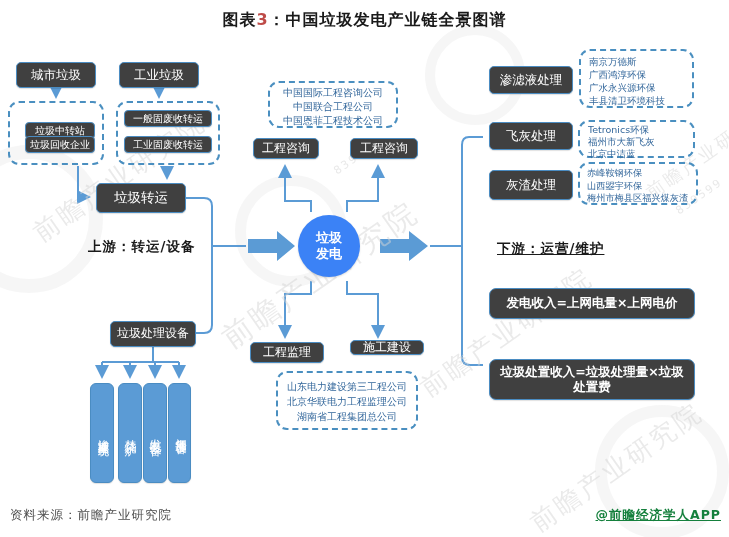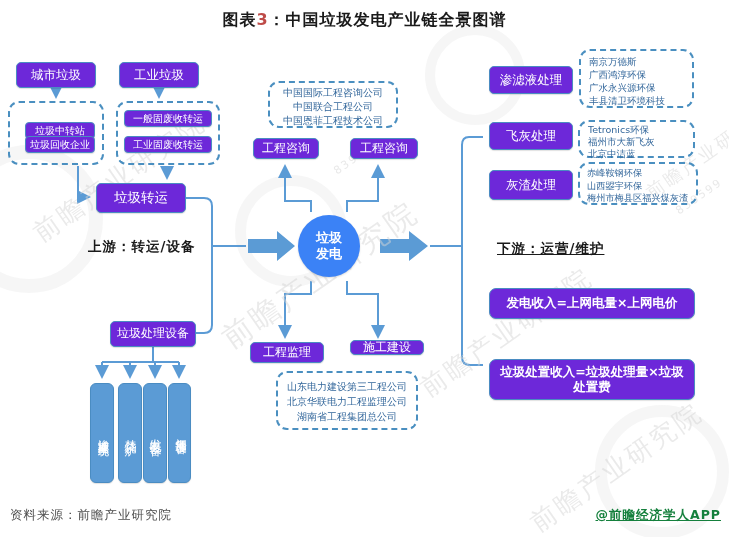--- a/index.html
+++ b/index.html
@@ -7,21 +7,21 @@
     position:relative;width:729px;height:537px;background:#fff;overflow:hidden;
     font-family:"DejaVu Sans","Liberation Sans",sans-serif;
   }
   .abs{position:absolute;}
   .title{
     width:729px;top:10px;left:0;text-align:center;
     font-size:16px;font-weight:bold;color:#1a1a1a;letter-spacing:1px;
   }
   .title .num{color:#BE4B48;}
   .box{
-    position:absolute;background:#6d28d9;border:1px solid #4a8cc2;border-radius:5px;
+    position:absolute;background:#404040;border:1px solid #4a8cc2;border-radius:5px;
     color:#fff;display:flex;align-items:center;justify-content:center;
     text-align:center;box-sizing:border-box;line-height:1.15;
     box-shadow:0 1px 1px rgba(0,0,0,0.12);
   }
   .dash{
     position:absolute;border:2px dashed #4A8FC0;border-radius:11px;
     box-sizing:border-box;color:#33679B;
   }
   .dash .ln{display:block;white-space:nowrap;}
   .dash.center{text-align:center;}

